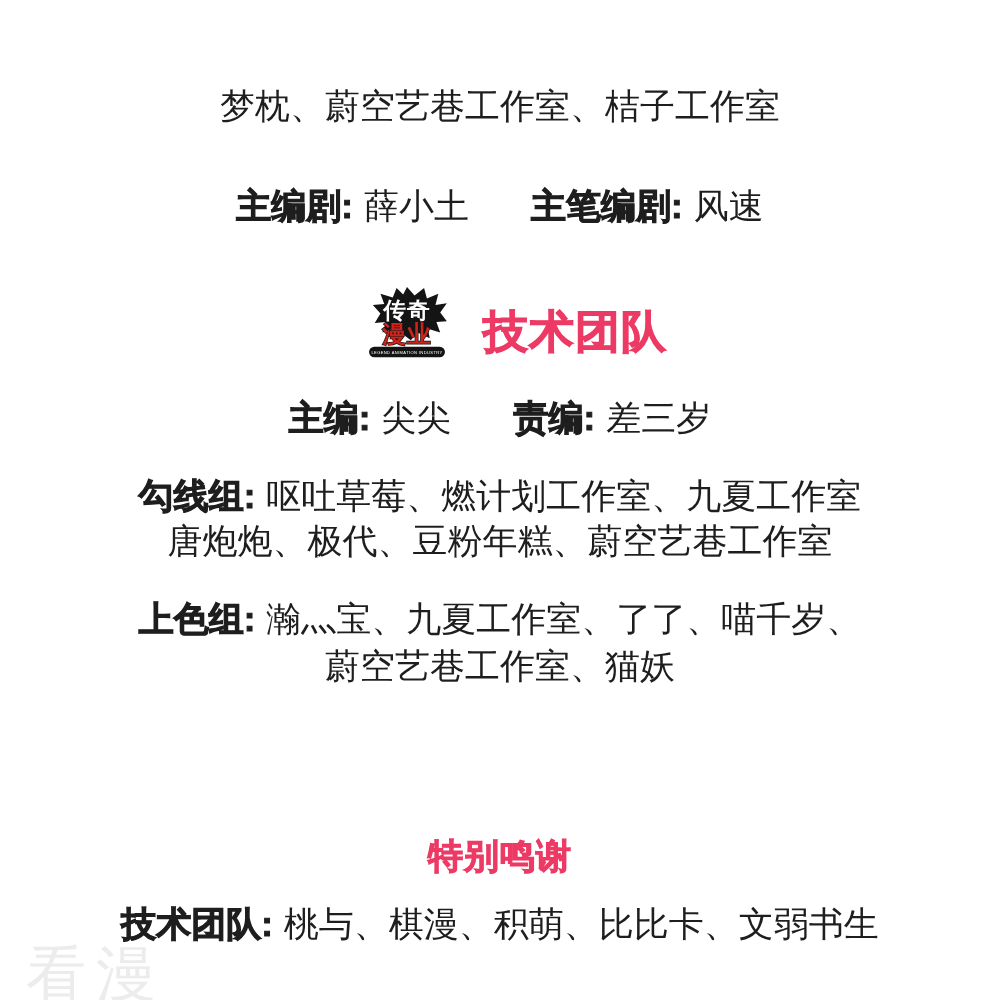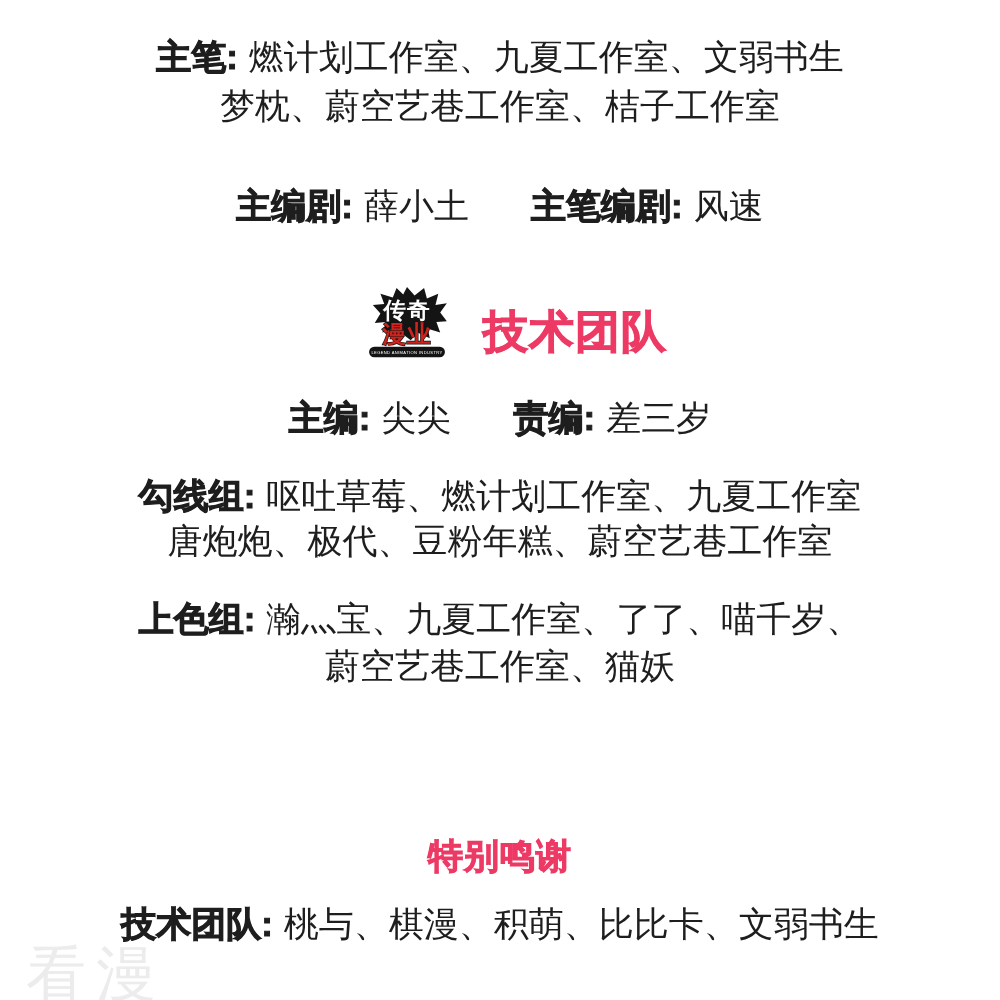--- a/index.html
+++ b/index.html
@@ -31,23 +31,20 @@
   .watermark{
     position:absolute;left:26px;top:934px;
     font-size:60px;color:#ececec;letter-spacing:10px;font-weight:400;
   }
 </style>
 </head>
 <body>
 
 <div class="page">
 
-  <div class="line" style="top:37px">
-    <span class="lbl">主笔:</span><span class="val">燃计划工作室、九夏工作室、文弱书生</span>
-  </div>
   <div class="line" style="top:86px">
     <span class="val">梦枕、蔚空艺巷工作室、桔子工作室</span>
   </div>
 
   <div class="line" style="top:186px">
     <span class="lbl">主编剧:</span><span class="val">薛小土</span><span class="lbl second">主笔编剧:</span><span class="val">风速</span>
   </div>
 
   <div class="team-row">
     <svg class="logo" viewBox="0 0 84 78" aria-hidden="true">

